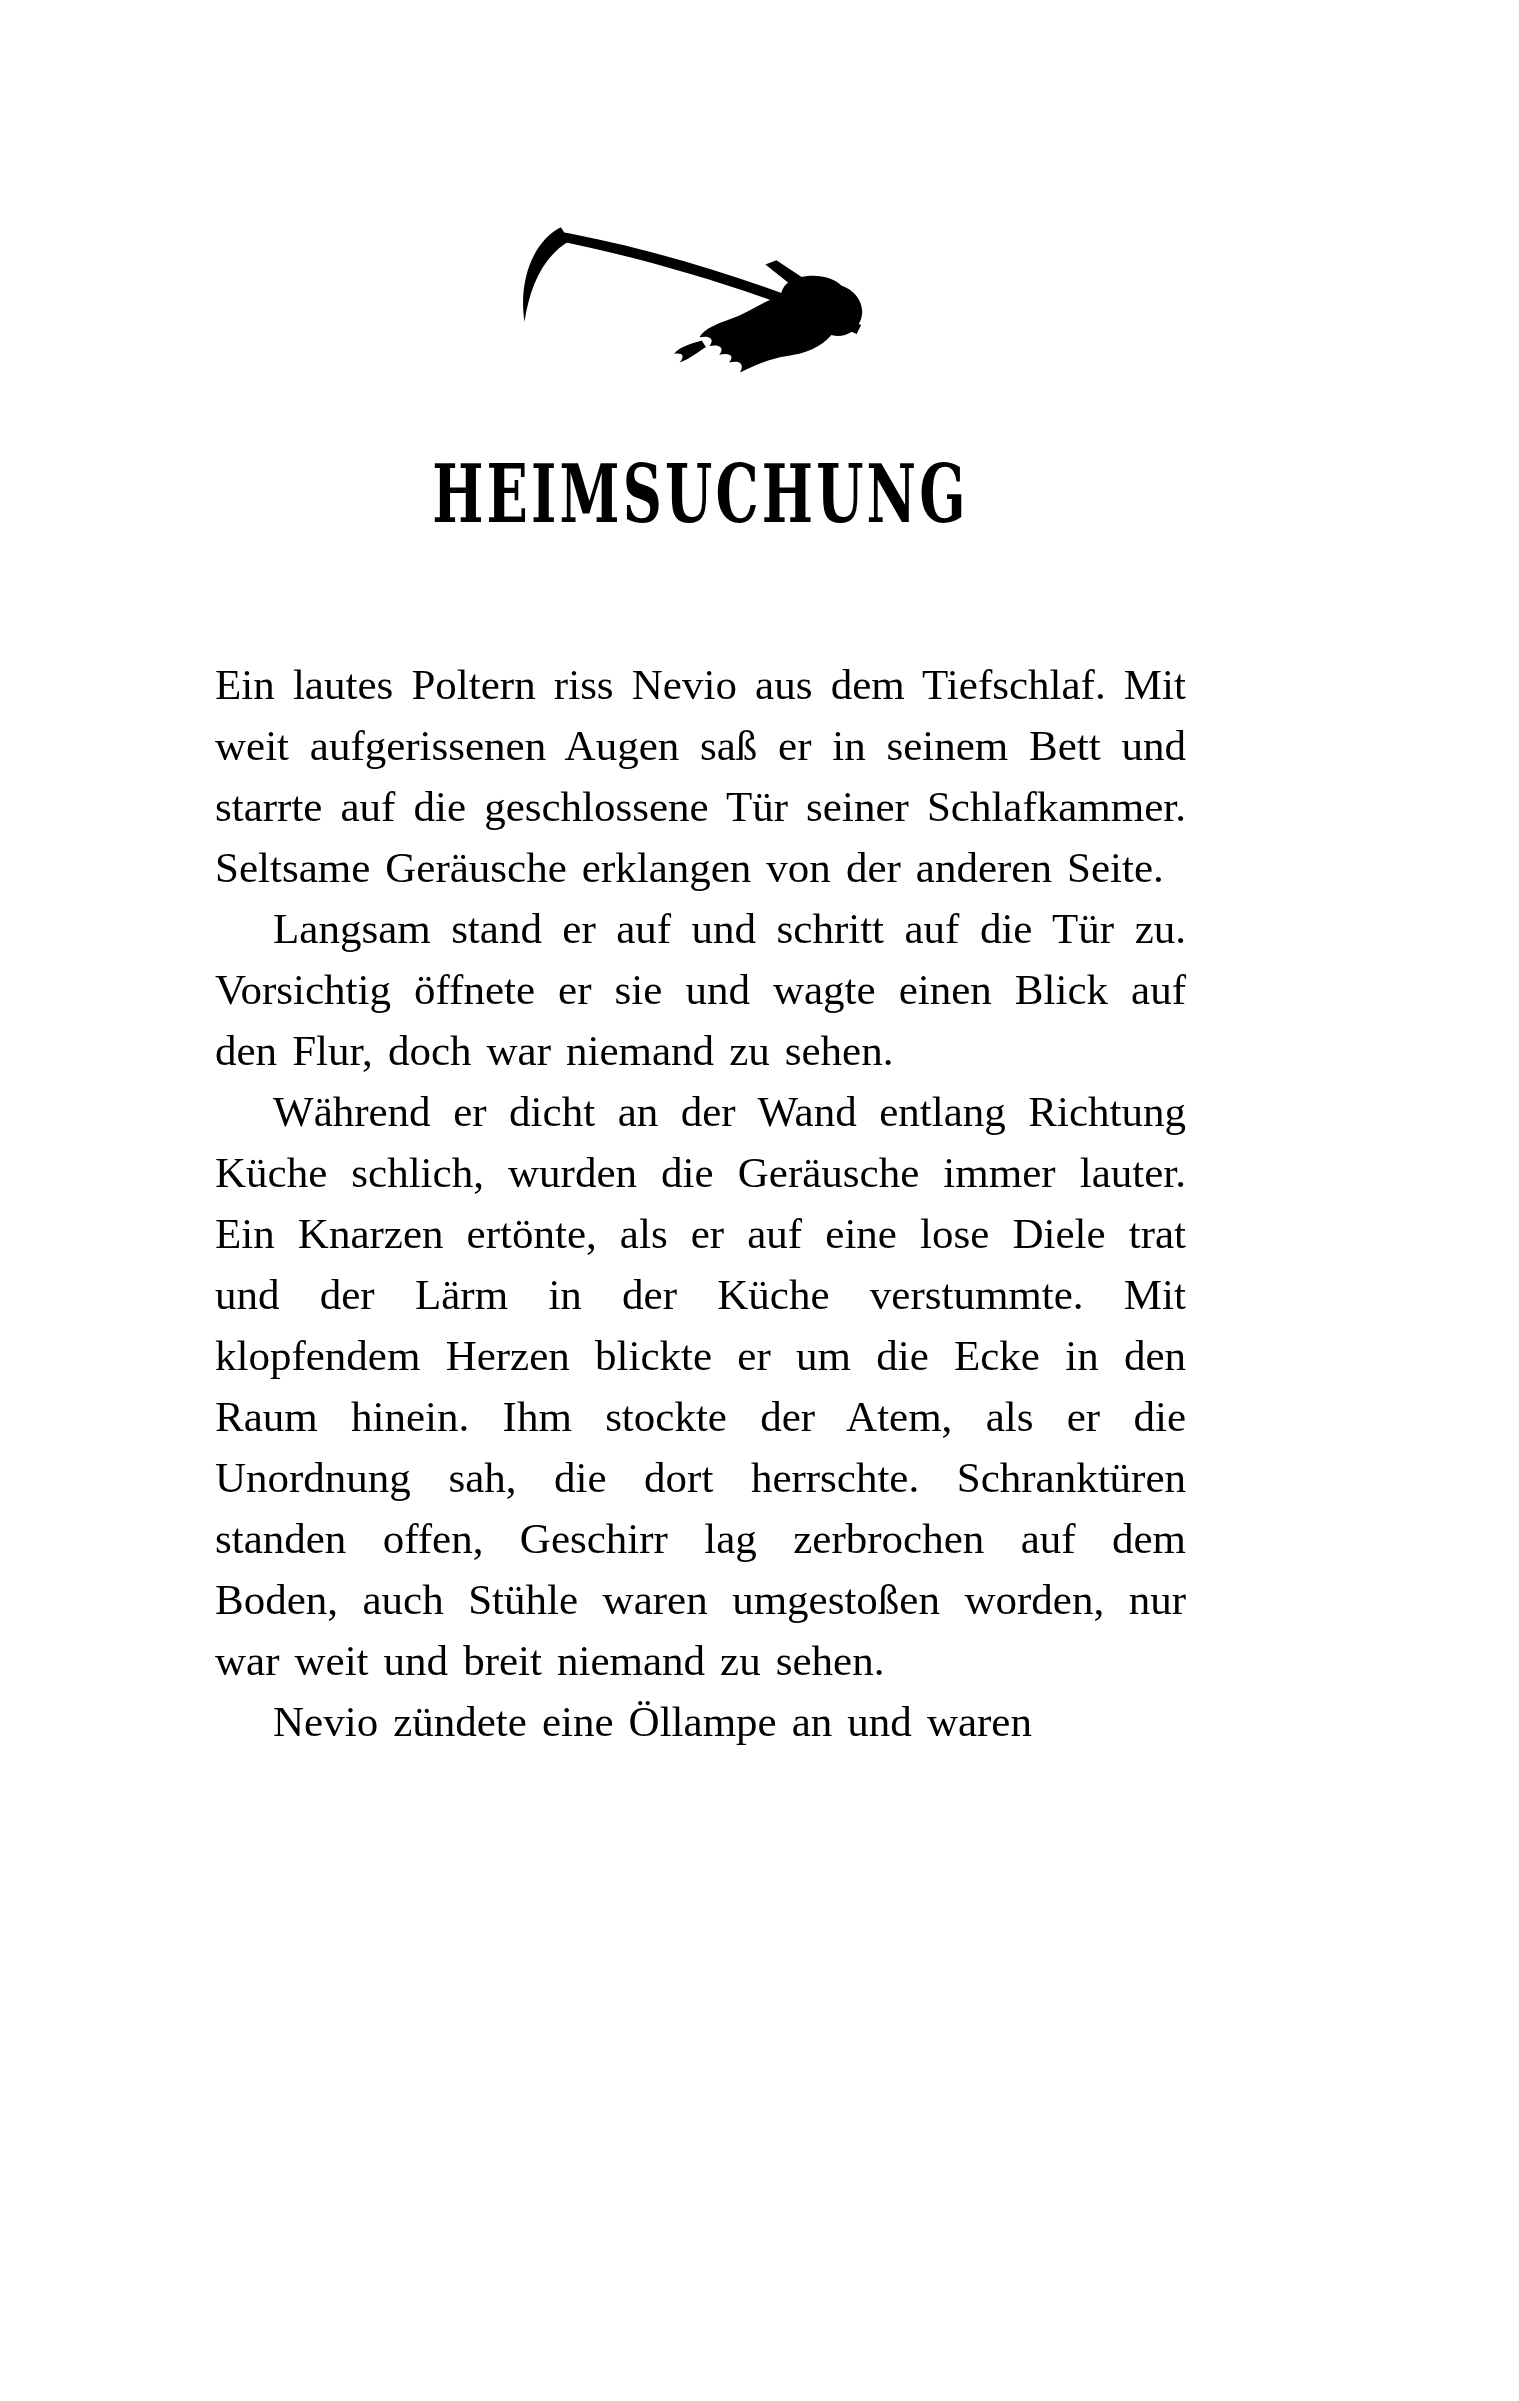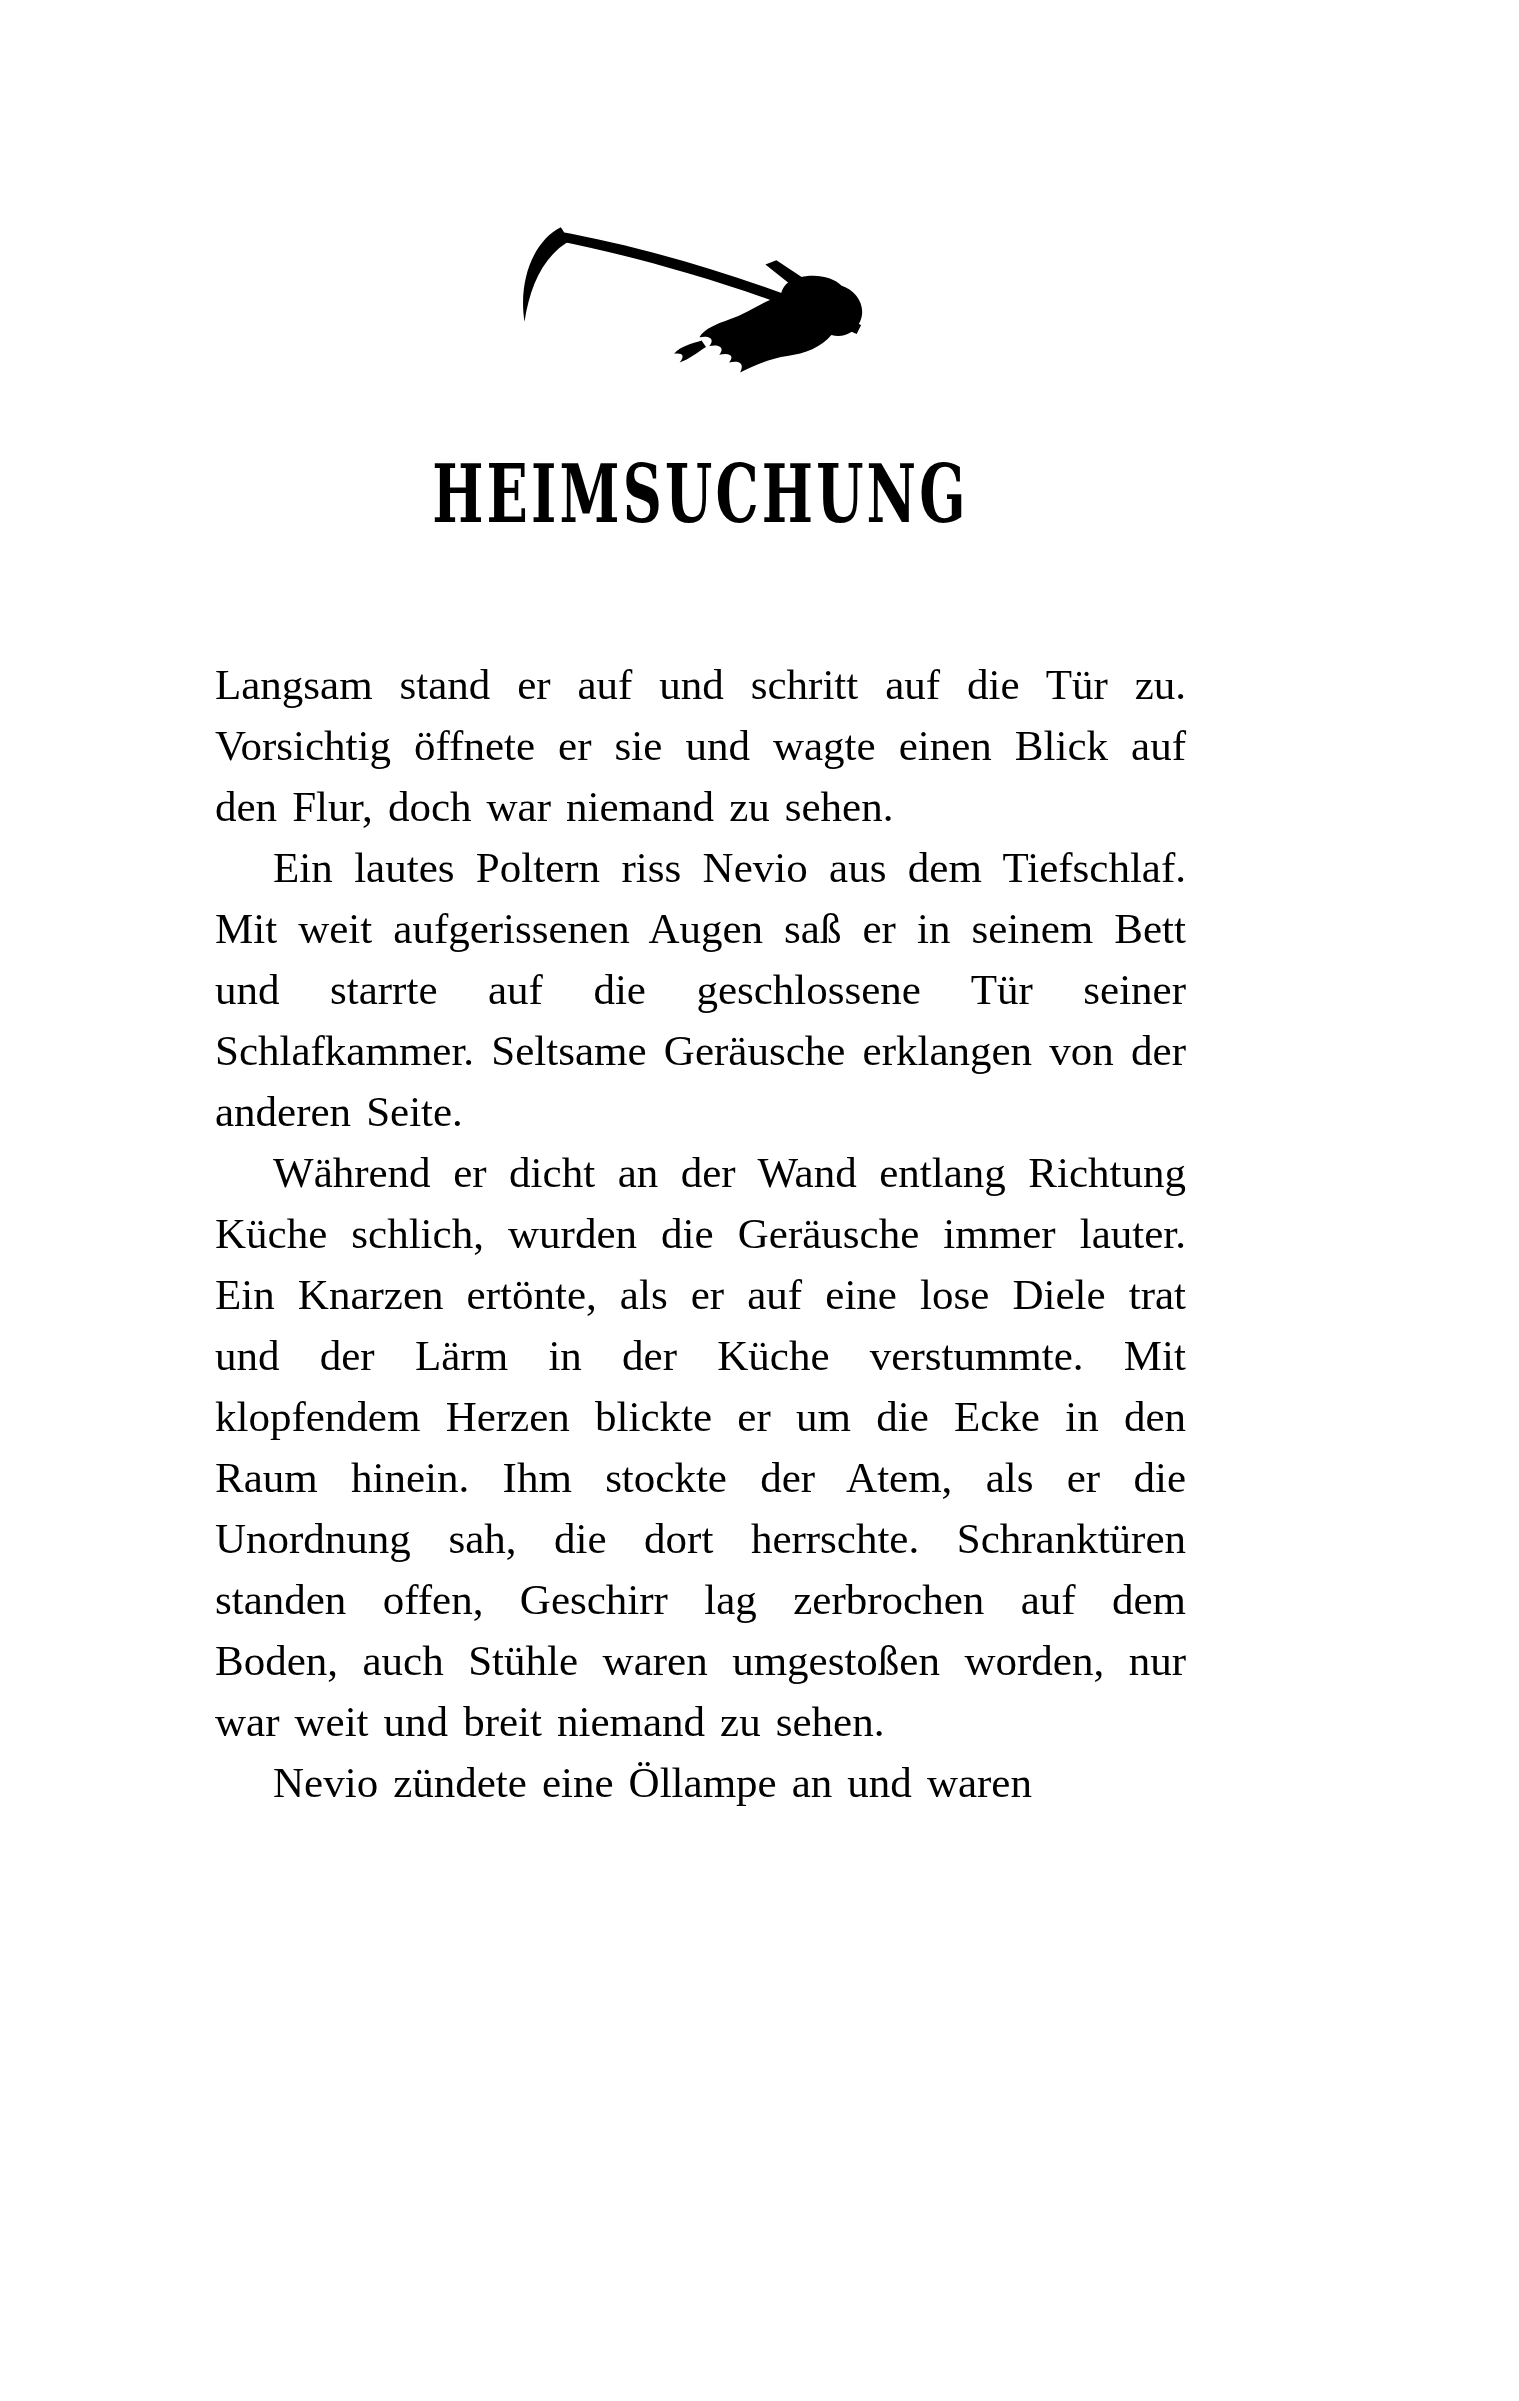--- a/index.html
+++ b/index.html
@@ -81,22 +81,22 @@
 
         <path fill="#000000" d="M606 140 C636 150 652 180 640 206 C630 226 610 236 588 230 C570 252 540 264 508 268 C478 272 452 284 422 298 C430 282 422 276 402 280 C412 268 404 262 384 266 C394 254 386 246 366 250 C376 238 368 230 348 234 C358 218 380 210 402 202 C436 190 462 170 496 158 C498 142 510 130 528 126 C558 118 590 124 606 140 Z"></path>
 
         <path fill="#000000" d="M360 252 C344 262 330 274 312 280 C322 268 318 262 302 264 C314 250 334 246 352 240 Z"></path>
       </svg>
     </div>
 
     <h1 class="chapter-title">HEIMSUCHUNG</h1>
 
     <div class="body-text">
+      <p>Ein lautes Poltern riss Nevio aus dem Tiefschlaf. Mit weit aufgerissenen Augen saß er in seinem Bett und starrte auf die geschlossene Tür seiner Schlafkammer. Seltsame Geräusche erklangen von der anderen Seite.</p>
       <p>Langsam stand er auf und schritt auf die Tür zu. Vorsichtig öffnete er sie und wagte einen Blick auf den Flur, doch war niemand zu sehen.</p>
-      <p>Ein lautes Poltern riss Nevio aus dem Tiefschlaf. Mit weit aufgerissenen Augen saß er in seinem Bett und starrte auf die geschlossene Tür seiner Schlafkammer. Seltsame Geräusche erklangen von der anderen Seite.</p>
       <p>Während er dicht an der Wand entlang Richtung Küche schlich, wurden die Geräusche immer lauter. Ein Knarzen ertönte, als er auf eine lose Diele trat und der Lärm in der Küche verstummte. Mit klopfendem Herzen blickte er um die Ecke in den Raum hinein. Ihm stockte der Atem, als er die Unordnung sah, die dort herrschte. Schranktüren standen offen, Geschirr lag zerbrochen auf dem Boden, auch Stühle waren umgestoßen worden, nur war weit und breit niemand zu sehen.</p>
       <p>Nevio zündete eine Öllampe an und waren</p>
     </div>
 
     <div class="page-number">7</div>
 
   </div>
 </div>
 
 

